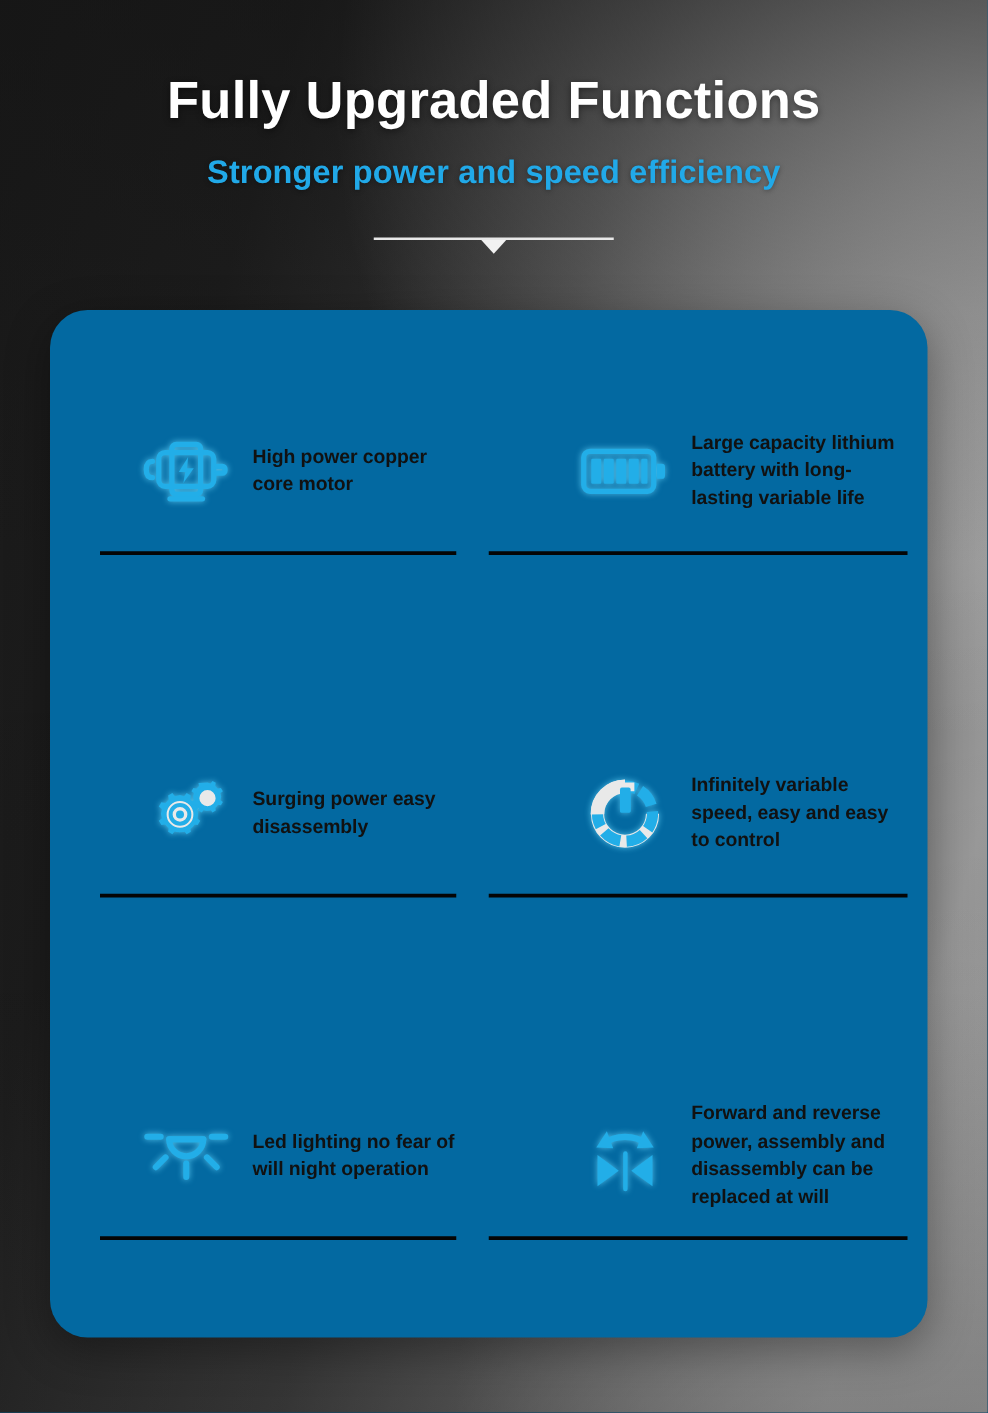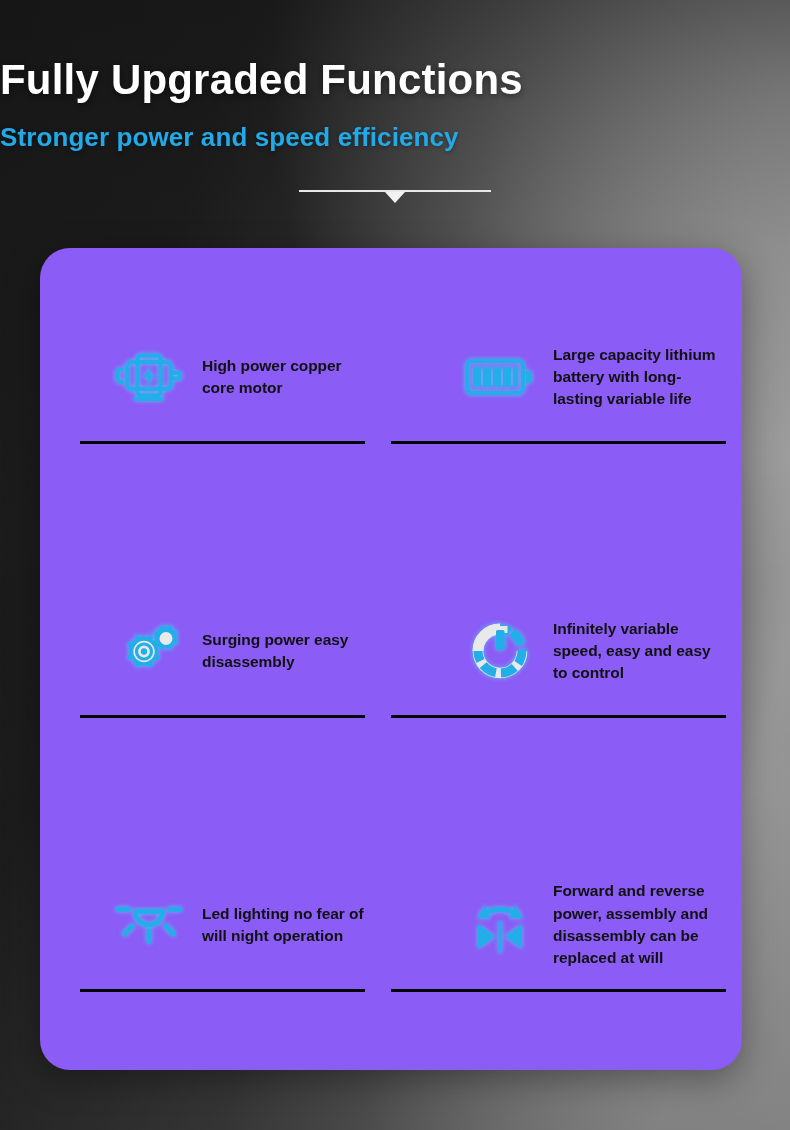--- a/index.html
+++ b/index.html
@@ -12,42 +12,42 @@
     position:absolute;inset:0;
     background:
       radial-gradient(120% 80% at 100% 8%, rgba(190,190,190,.95) 0%, rgba(150,150,150,0) 55%),
       radial-gradient(90% 60% at 100% 100%, rgba(175,175,175,.85) 0%, rgba(130,130,130,0) 60%),
       linear-gradient(105deg,#191919 0%, #1d1d1d 22%, #3a3a3a 48%, #6f6f6f 70%, #9d9d9d 88%, #8f8f8f 100%);
   }
   .bg2{
     position:absolute;inset:0;
     background:linear-gradient(180deg, rgba(20,20,20,.55) 0%, rgba(20,20,20,.18) 22%, rgba(0,0,0,0) 40%, rgba(0,0,0,.05) 70%, rgba(40,40,40,.30) 100%);
   }
-  .header{position:absolute;left:0;top:0;width:790px;}
+  .header{position:absolute;left:0;top:0;width:790px;text-align:center;}
   .title{
     margin-top:58px;color:#ffffff;font-size:42px;font-weight:bold;
     letter-spacing:.2px;line-height:1.05;text-shadow:0 2px 6px rgba(0,0,0,.45);
   }
   .subtitle{
     margin-top:20px;color:#21a9e8;font-size:26px;font-weight:bold;
     letter-spacing:.1px;text-shadow:0 1px 4px rgba(0,0,0,.35);
   }
   .divider-wrap{position:relative;margin-top:28px;height:22px;}
   .divider-line{
     position:absolute;left:50%;transform:translateX(-50%);top:9px;
     width:192px;height:2px;background:#e8e8e8;
   }
   .divider-tri{
     position:absolute;left:50%;transform:translateX(-50%);top:11px;
     width:0;height:0;border-left:10px solid transparent;border-right:10px solid transparent;
     border-top:11px solid #f2f2f2;
   }
   .card{
     position:absolute;left:40px;top:248px;width:702px;height:822px;
-    background:#8b5cf6;border-radius:30px;
+    background:#0369a1;border-radius:30px;
     box-shadow:0 10px 34px rgba(0,0,0,.35);
   }
   .grid{
     position:absolute;left:0;top:0;width:702px;height:822px;
     display:grid;grid-template-columns:1fr 1fr;grid-template-rows:1fr 1fr 1fr;
   }
   .cell{position:relative;padding:0;}
   .cell-inner{
     position:absolute;left:72px;right:18px;top:0;bottom:0;
     display:flex;align-items:center;

